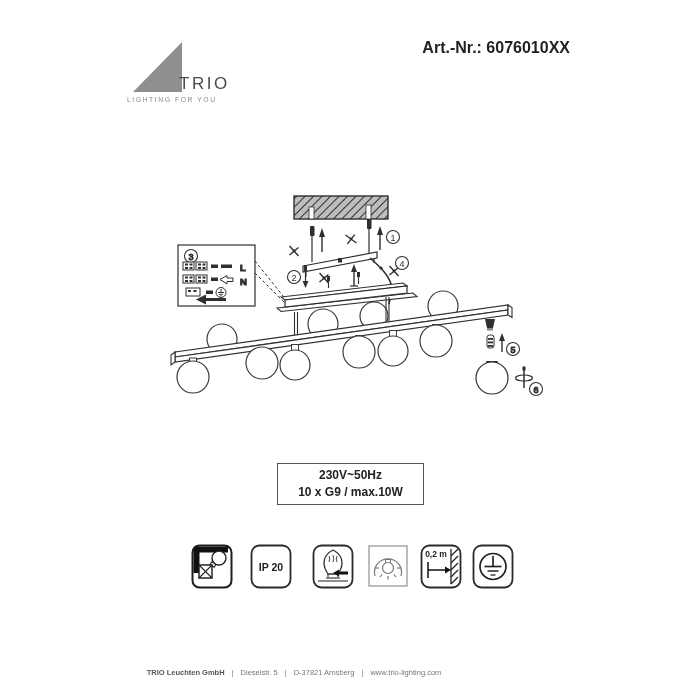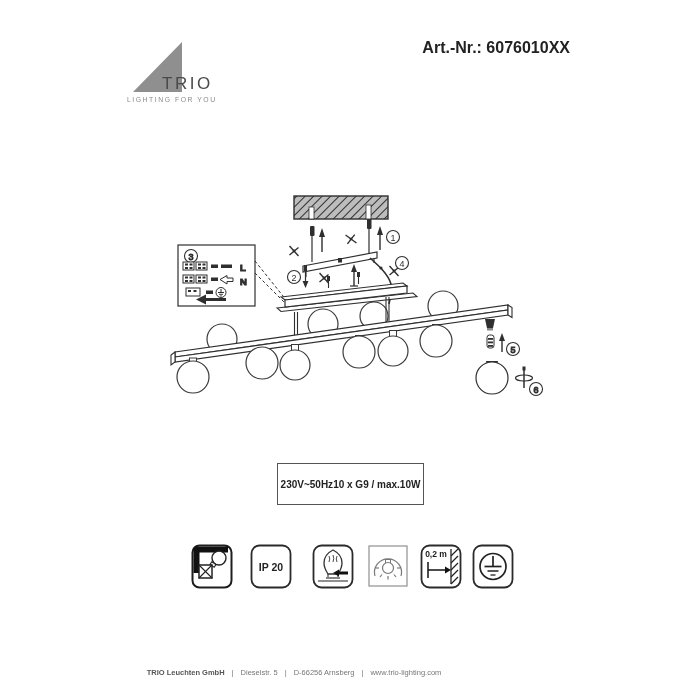--- a/index.html
+++ b/index.html
@@ -1,33 +1,33 @@
 <!DOCTYPE html>
 <html><head>
 <meta charset="utf-8">
 <style>
   html,body{margin:0;padding:0;background:#fff;}
   .page{position:relative;width:700px;height:700px;background:#ffffff;overflow:hidden;
         font-family:"Liberation Sans", sans-serif;color:#1e1e1e;}
   
   .logo-triangle{position:absolute;left:133px;top:42px;width:0;height:0;
         border-bottom:50px solid #8f8f8f;border-left:49px solid transparent;}
-  .logo-brand{position:absolute;left:162px;top:74px;font-size:17px;letter-spacing:2.5px;
+  .logo-brand{position:absolute;left:179px;top:74px;font-size:17px;letter-spacing:2.5px;
         color:#4a4a4a;font-weight:400;}
   .logo-tagline{position:absolute;left:127px;top:96px;font-size:6.8px;letter-spacing:1.55px;
         color:#8a8a8a;white-space:nowrap;}
   .art-nr{position:absolute;top:39px;right:130px;font-size:16px;font-weight:bold;color:#222;}
   
   .diagram-svg{position:absolute;left:0;top:0;}
   .co{font-family:"Liberation Sans",sans-serif;font-size:9px;fill:#2f2f2f;text-anchor:middle;}
   .wl{font-family:"Liberation Sans",sans-serif;font-size:9.5px;font-weight:bold;fill:#2f2f2f;}
   
   .specs-box{position:absolute;left:277px;top:463px;width:145px;height:40px;border:1.4px solid #555;
-        display:flex;flex-direction:row;justify-content:center;align-items:center;
-        font-size:10px;font-weight:bold;color:#222;line-height:17px;background:#fff;}
+        display:flex;flex-direction:column;justify-content:center;align-items:center;
+        font-size:12px;font-weight:bold;color:#222;line-height:17px;background:#fff;}
   
   .icon{position:absolute;top:543px;width:44px;height:47px;}
   .ic-label{font-family:"Liberation Sans",sans-serif;font-weight:bold;fill:#222;text-anchor:middle;}
   
   .footer{position:absolute;left:0;top:668px;width:588px;display:flex;justify-content:center;
         align-items:center;gap:7px;font-size:7.5px;color:#777;}
   .f-co{font-weight:bold;color:#555;}
 </style>
 </head>
 <body>
@@ -314,18 +314,18 @@
     <line x1="13.5" y1="23.5" x2="30.5" y2="23.5" stroke="#222" stroke-width="1.7"></line>
     <line x1="16.5" y1="28" x2="27.5" y2="28" stroke="#222" stroke-width="1.5"></line>
     <line x1="19.5" y1="32" x2="24.5" y2="32" stroke="#222" stroke-width="1.3"></line>
   </svg>
 
   <div class="footer">
     <span class="f-co">TRIO Leuchten GmbH</span>
     <span>|</span>
     <span>Dieselstr. 5</span>
     <span>|</span>
-    <span>D-66256 Arnsberg</span>
+    <span>D-37821 Arnsberg</span>
     <span>|</span>
     <span>www.trio-lighting.com</span>
   </div>
 
 </div>
 
 </body></html>

